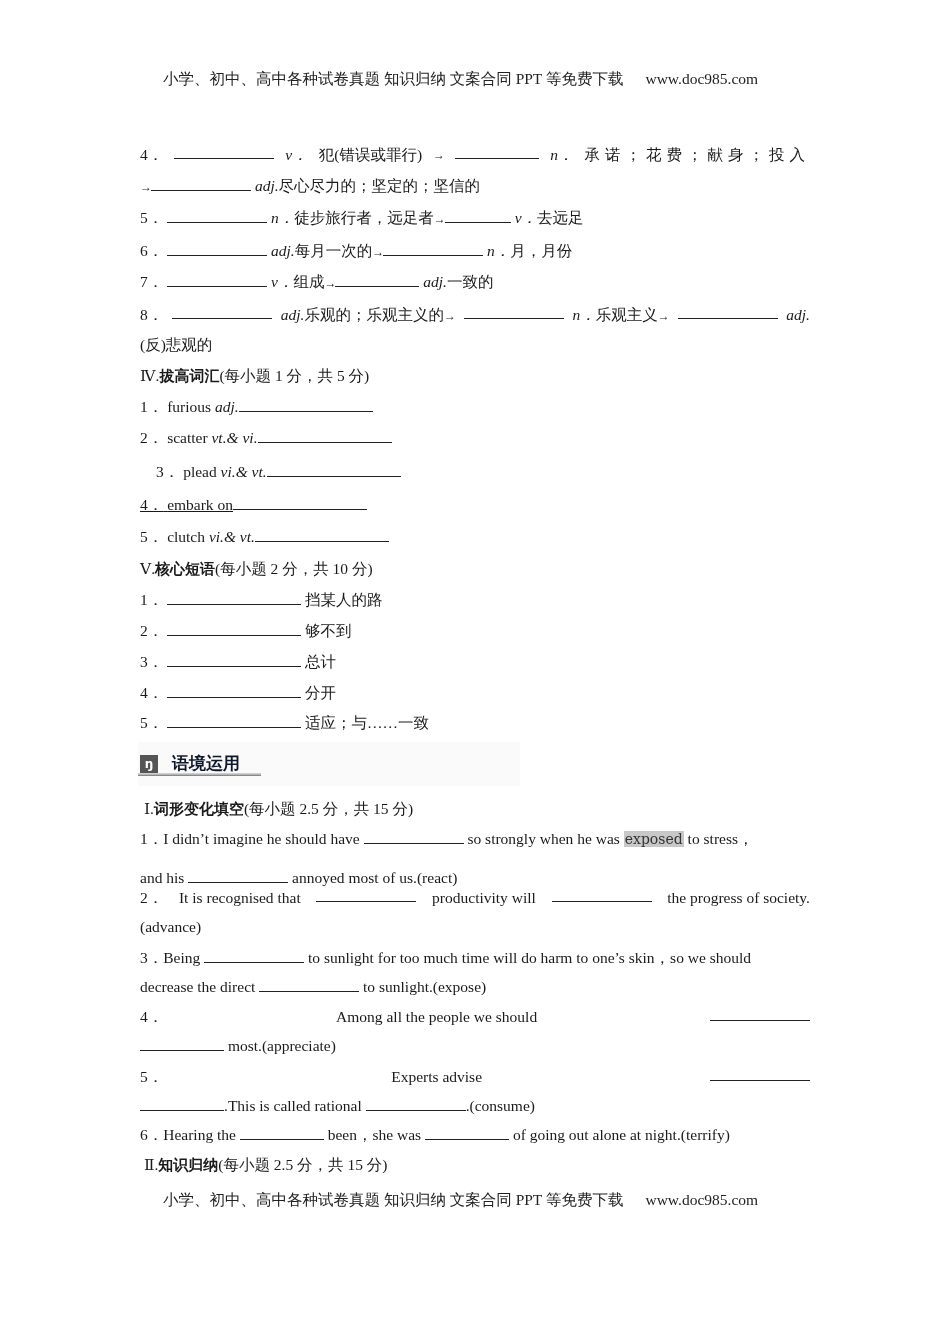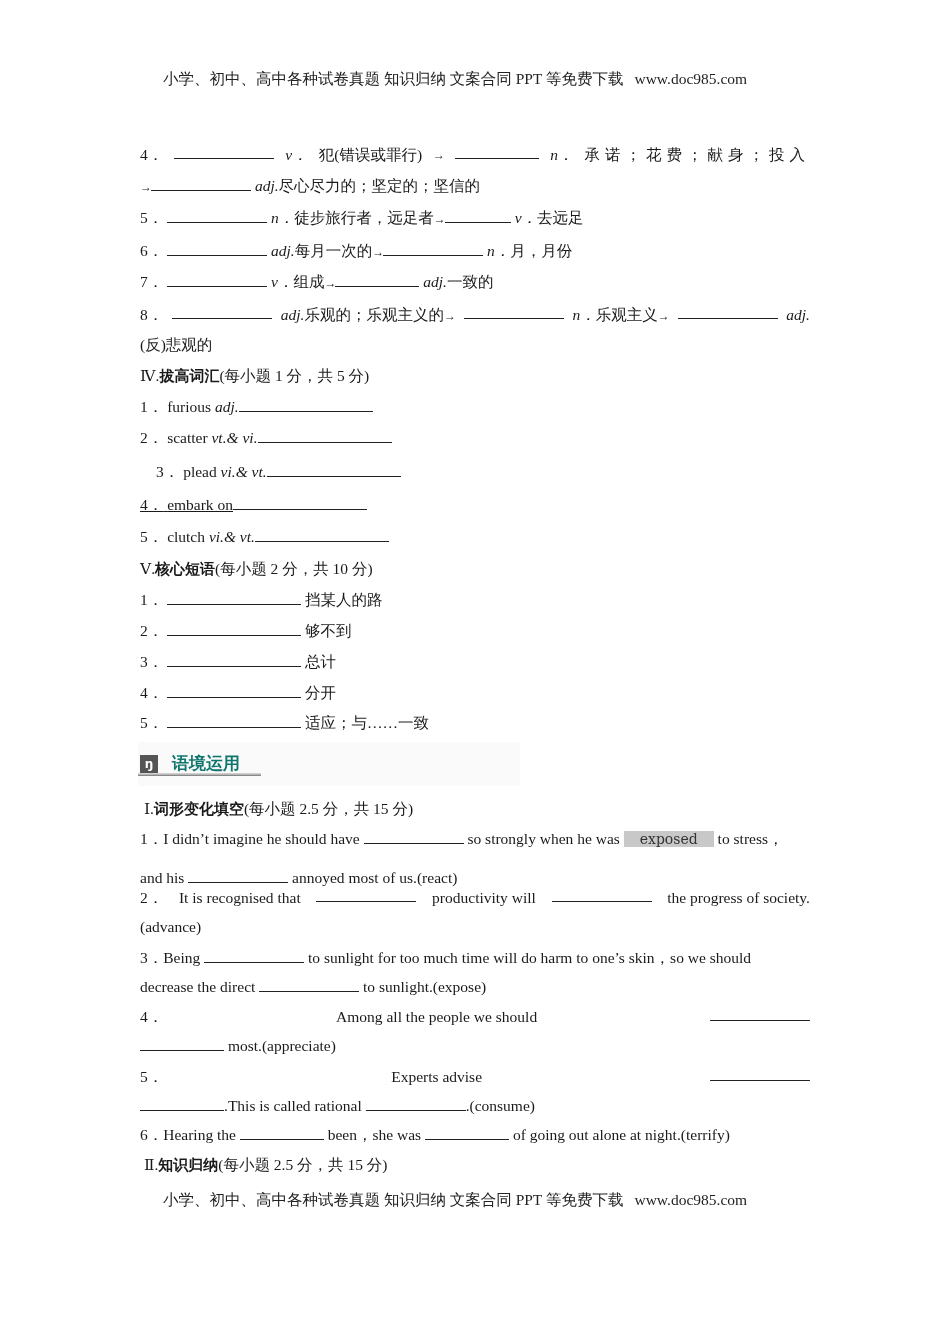--- a/index.html
+++ b/index.html
@@ -14,21 +14,21 @@
     .page-header, .page-footer {
       position: absolute;
       left: 163px;
       width: 640px;
       font-size: 15.5px;
       white-space: nowrap;
       color: #222;
     }
     .page-header { top: 69px; }
     .page-footer { top: 1190px; }
-    .page-header .site, .page-footer .site { margin-left: 11px; }
+    .page-header .site, .page-footer .site { margin-left: 22px; }
 
     .content {
       position: absolute;
       left: 140px;
       top: 0;
       width: 670px;
     }
     .line {
       position: absolute;
       left: 0;
@@ -76,37 +76,37 @@
       line-height: 18px;
       text-align: center;
     }
     .banner .title {
       position: absolute;
       left: 34px;
       top: 10px;
       font-family: "DejaVu Sans", sans-serif;
       font-weight: bold;
       font-size: 17px;
-      color: #0f766e;
+      color: #0f172a;
     }
     .banner .underline {
       position: absolute;
       left: 0;
       top: 31px;
       width: 123px;
       height: 3px;
       background: linear-gradient(#ddd, #aaa);
       border-bottom: 1px solid #888;
     }
     .hl {
       background: #c8c8c8;
       font-family: "DejaVu Serif", serif;
       font-size: 14px;
       color: #333;
-      padding: 0 16px;
+      padding: 0 1px;
     }
   </style>
 </head>
 <body>
 
 <div class="page-header">
   <span>小学、初中、高中各种试卷真题  知识归纳  文案合同  PPT 等免费下载</span><span class="site">www.doc985.com</span>
 </div>
 
 <div class="content">

